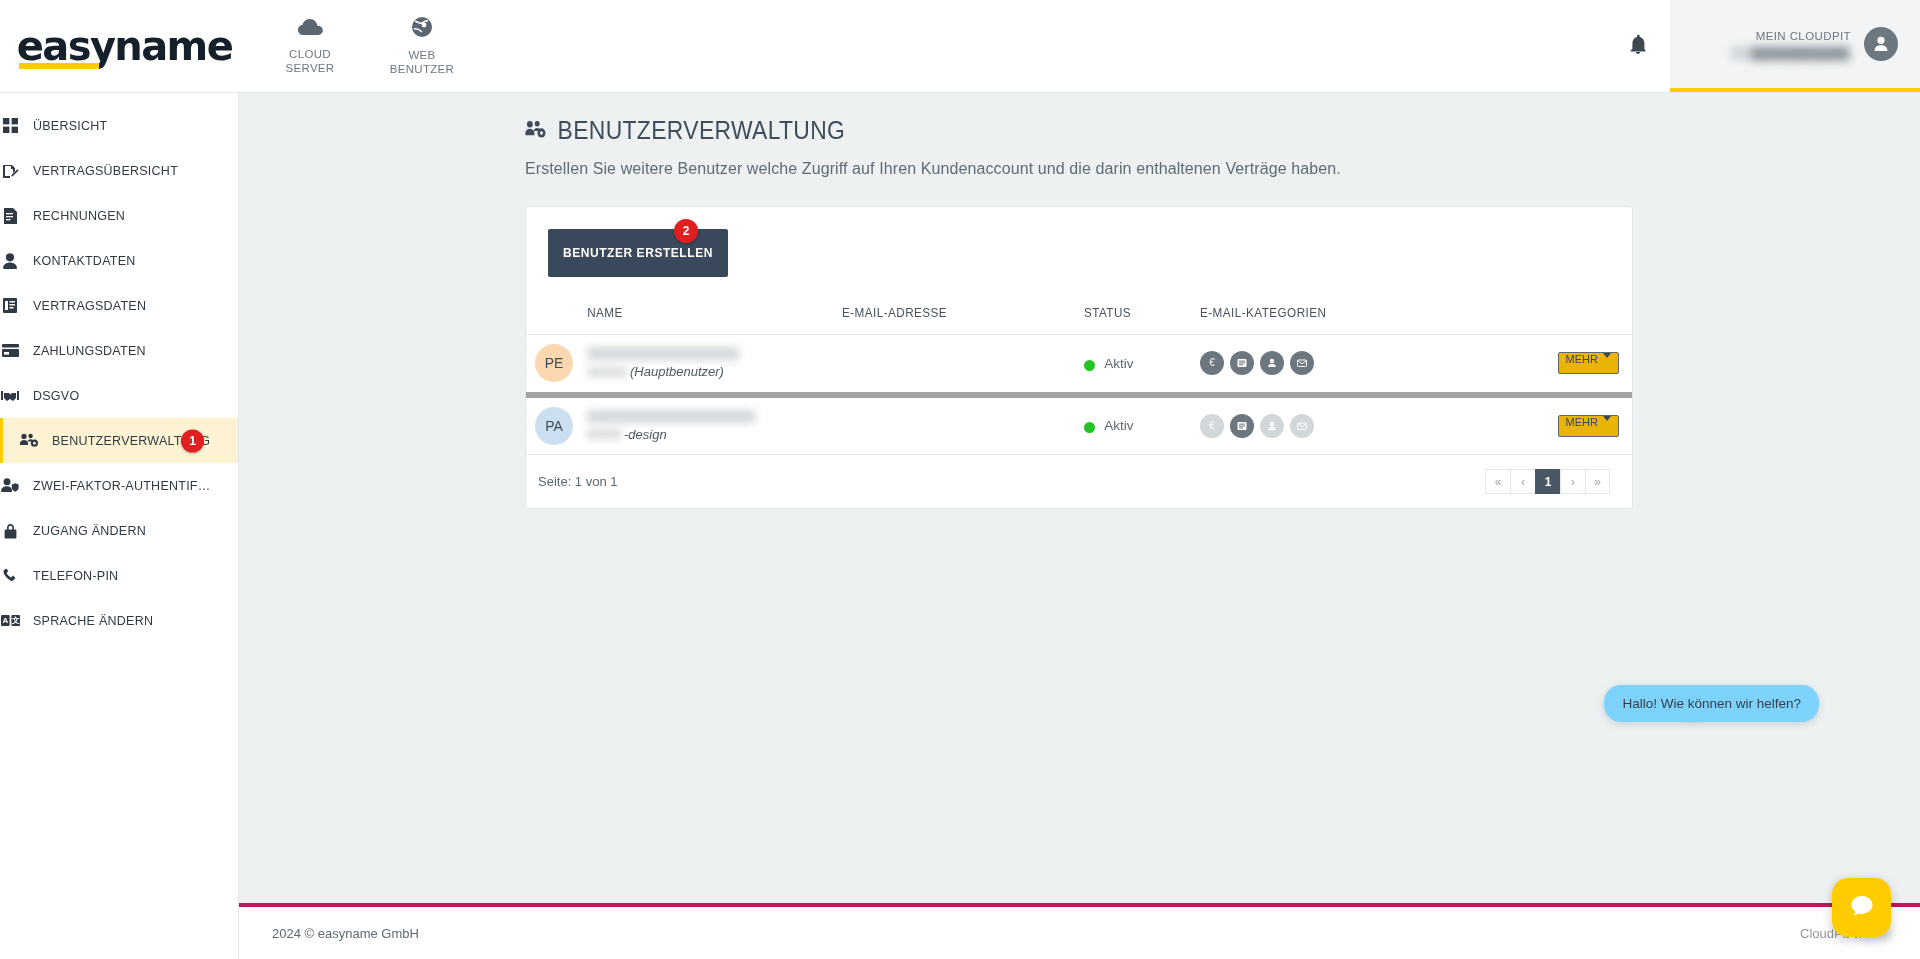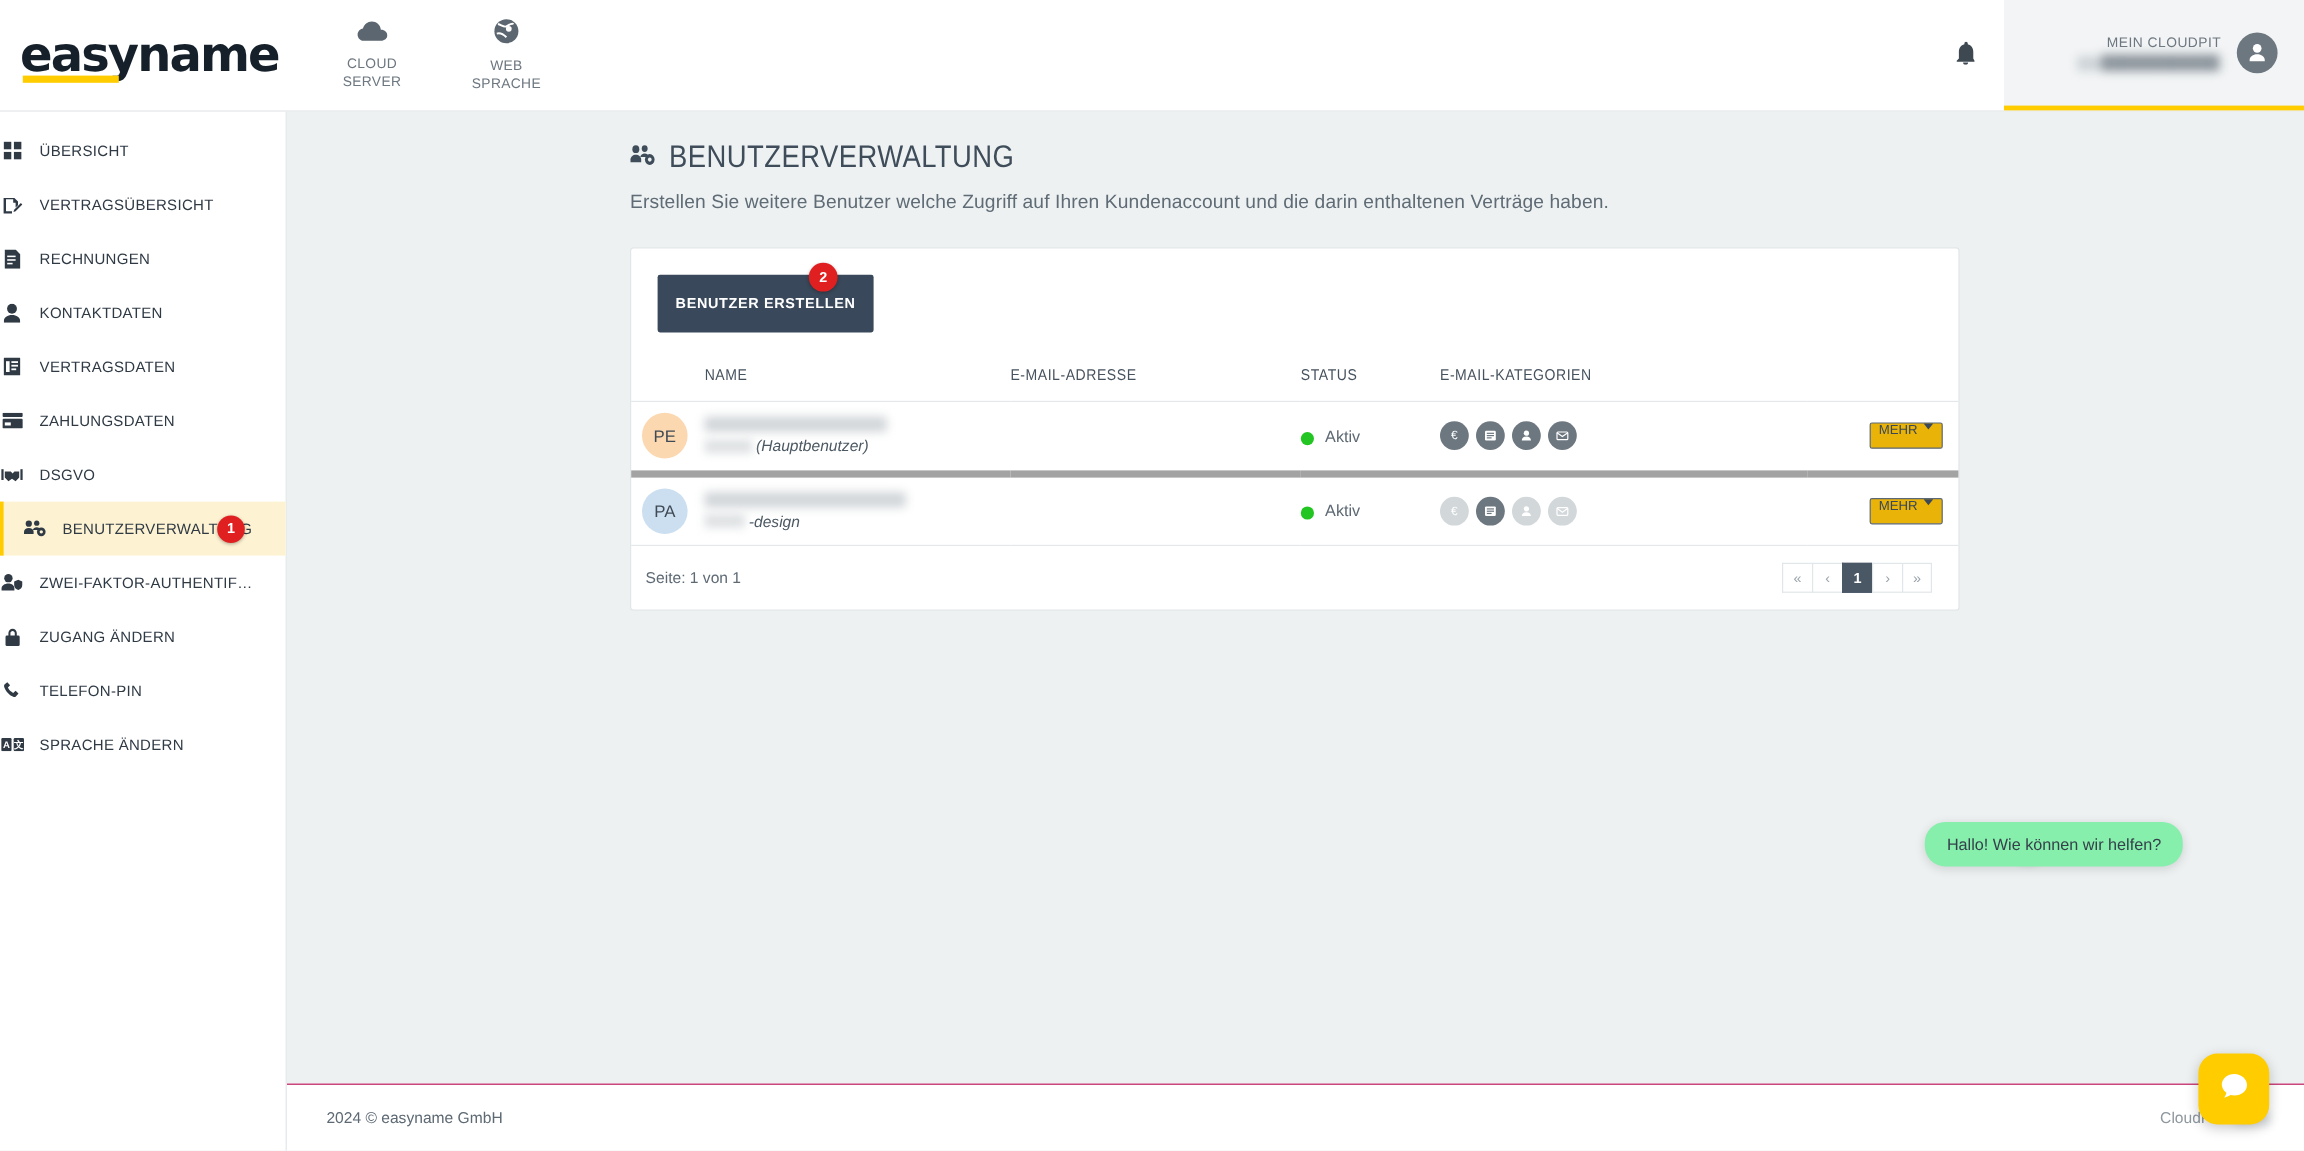--- a/index.html
+++ b/index.html
@@ -208,36 +208,36 @@
     display: flex; align-items: center; justify-content: center;
     font-size: 12px; color: #9aa3ab; background: #fff;
     border: 1px solid #e1e6e8; border-right: none; cursor: pointer;
   }
   .pg:last-child { border-right: 1px solid #e1e6e8; }
   .pg.cur { background: #4a5866; color: #fff; border-color: #4a5866; font-weight: bold; }
 
   
   .footer {
     position: absolute; left: 239px; right: 0; bottom: 0; height: 56px;
-    background: #ffffff; border-top: 1px solid #be185d;
+    background: #ffffff; border-top: 4px solid #be185d;
     display: flex; align-items: center; justify-content: space-between;
     padding: 0 28px 0 33px; z-index: 10; text-align: center;
   }
   .foot-l { font-size: 13px; color: #5d6973; }
   .foot-r { font-size: 13px; color: #8e979e; }
   .foot-r .blurv {
     display: inline-block; filter: blur(3.5px); background: #dfe2e4;
     border-radius: 2px; color: #a7adb2; width: 30px; height: 11px;
     vertical-align: middle;
   }
 
   
   .chat-bubble {
     position: absolute; right: 101px; bottom: 237px;
-    background: #86efac; border-radius: 17px; padding: 11px 18px;
+    background: #7dd3fc; border-radius: 17px; padding: 11px 18px;
     font-size: 13.5px; color: #35404a;
     box-shadow: 0 2px 9px rgba(0,0,0,.14); z-index: 40; margin-top: 12px;
   }
   .chat-close {
     position: absolute; right: 215px; bottom: 241px;
     width: 29px; height: 29px; border-radius: 50%; background: #fff;
     display: flex; align-items: center; justify-content: center;
     box-shadow: 0 2px 7px rgba(0,0,0,.14); cursor: pointer; z-index: 40;
     color: #4a5560;
   }
@@ -273,21 +273,21 @@
     <a class="nav-app">
       <span class="ico">
         <svg width="22" height="22" viewBox="0 0 22 22" fill="currentColor">
           <circle cx="11" cy="11" r="10"></circle>
           <path d="M4 5c3 1 5 3 7 2s4-3 6-2" stroke="#fff" stroke-width="1.6" fill="none"></path>
           <path d="M3 13c3-1 6 1 8 3" stroke="#fff" stroke-width="1.6" fill="none"></path>
           <circle cx="13" cy="9" r="2.4" fill="#fff"></circle>
         </svg>
       </span>
       <span class="lbl">
-        <span>WEB</span><br><span>SPRACHE</span>
+        <span>WEB</span><br><span>BENUTZER</span>
       </span>
     </a>
   </div>
 
   <div class="header-spacer"></div>
 
   <div class="bell-zone">
     <span>
       <svg width="18" height="20" viewBox="0 0 18 20" fill="#3d4851">
         <path d="M9 20c1.2 0 2.1-.9 2.1-2H6.9c0 1.1.9 2 2.1 2zm6.4-5.2V9.3c0-3.1-1.7-5.7-4.6-6.4v-.7c0-.8-.6-1.4-1.4-1.4S8 1.4 8 2.2v.7C5.1 3.6 3.4 6.2 3.4 9.3v5.5L1.6 16.6v.9h14.8v-.9l-1-1.8z"></path>

